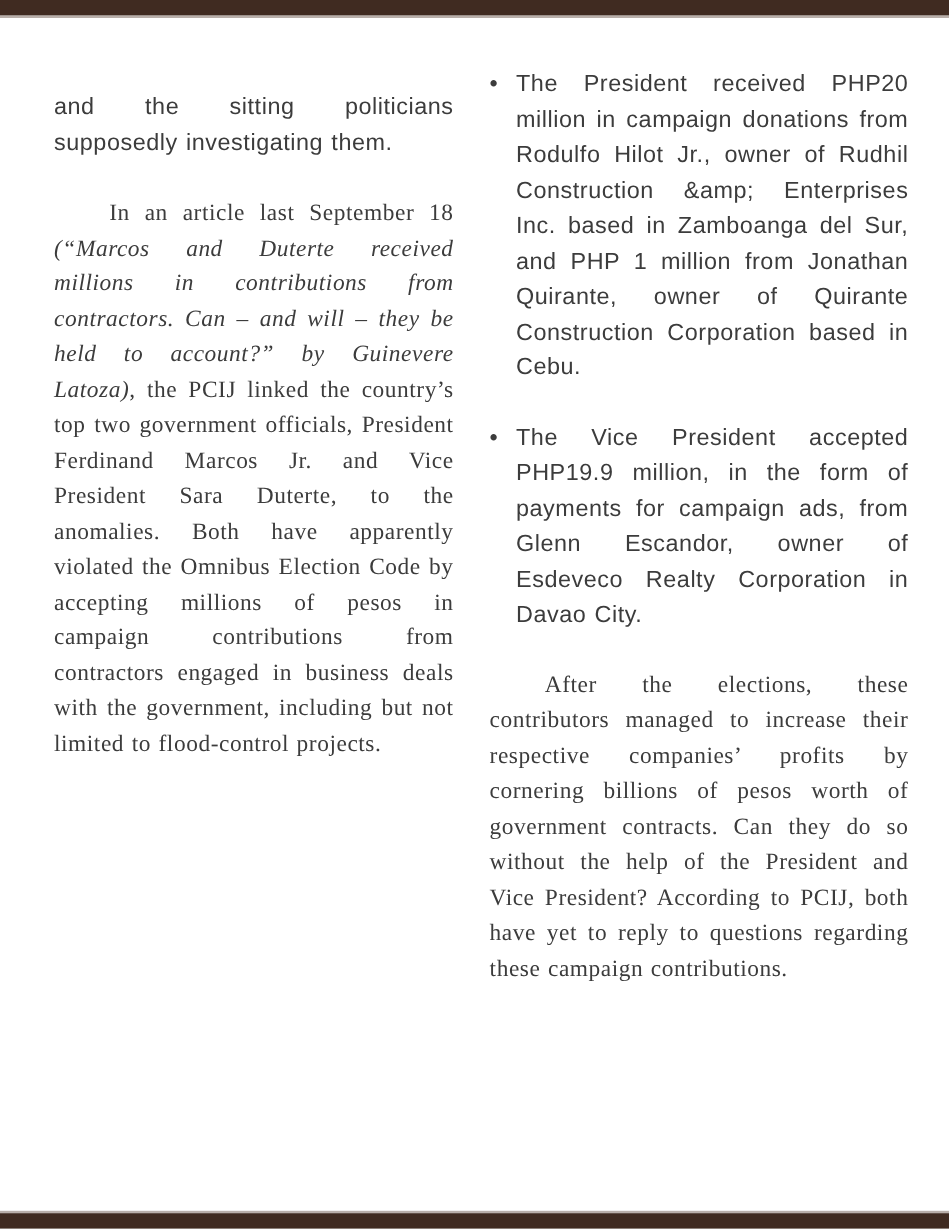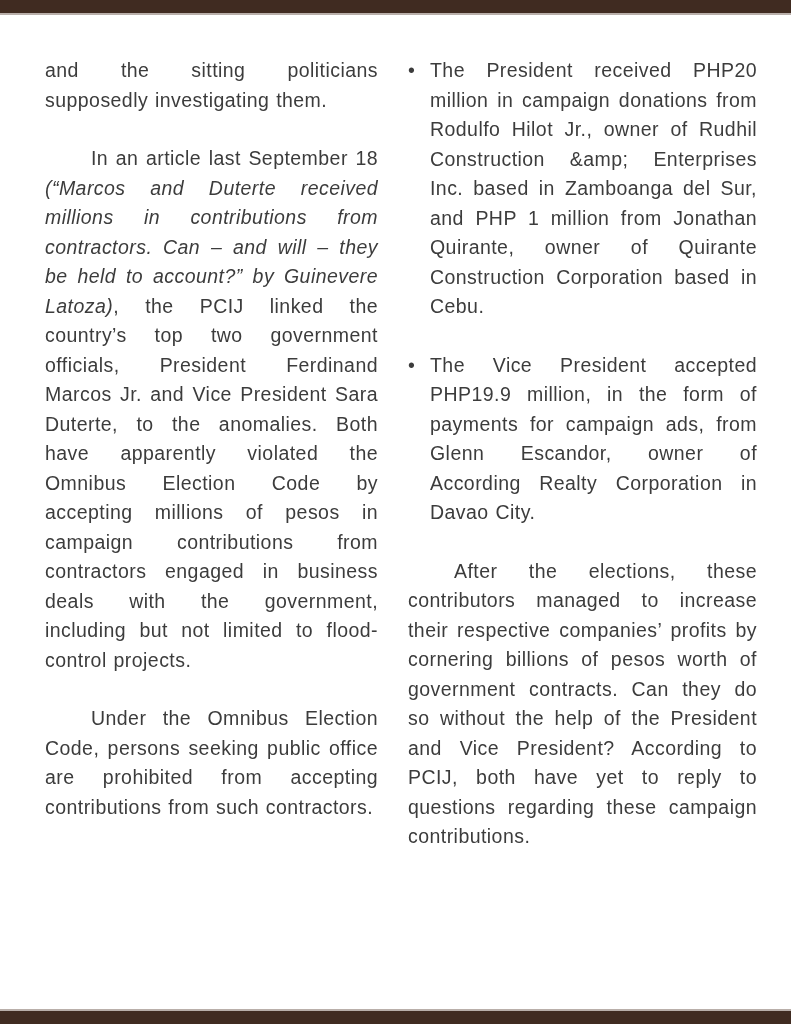--- a/index.html
+++ b/index.html
@@ -42,28 +42,29 @@
     display: flex;
     gap: 30px;
   }
   .column {
     font-size: 19.5px;
     line-height: 29.5px;
     letter-spacing: 0.45px;
     word-spacing: 1px;
     text-align: justify;
   }
-  .column.left  { width: 333px; }
+  .column.left  { width: 333px; margin-top: 19px; }
   .column.right { width: 349px; }
 
   .para {
     margin: 0 0 29px 0;
   }
   .para.indent {
     text-indent: 46px;
+    font-family: Liberation Serif, serif;
   }
   .para:last-child { margin-bottom: 0; }
   .italic { font-style: italic; }
 
   .bullet-item {
     position: relative;
     padding-left: 22px;
     margin: 0 0 29px 0;
   }
   .bullet-marker {
@@ -79,33 +80,32 @@
 <div class="page-bar top"></div>
 <div class="page-divider top"></div>
 
 <div class="article-content">
 
   <div class="column left">
     <p class="para">and the sitting politicians supposedly investigating them.</p>
 
     <p class="para indent"><span>In an article last September 18 </span><span class="italic">(“Marcos and Duterte received millions in contributions from contractors. Can – and will – they be held to account?” by Guinevere Latoza)</span><span>, the PCIJ linked the country’s top two government officials, President Ferdinand Marcos Jr. and Vice President Sara Duterte, to the anomalies. Both have apparently violated the Omnibus Election Code by accepting millions of pesos in campaign contributions from contractors engaged in business deals with the government, including but not limited to flood-control projects.</span></p>
 
-    <p class="para indent">Under the Omnibus Election Code, persons seeking public office are prohibited from accepting contributions from such contractors.</p>
 
   </div>
 
   <div class="column right">
     <div class="bullet-item">
       <span class="bullet-marker">•</span>
       <span>The President received PHP20 million in campaign donations from Rodulfo Hilot Jr., owner of Rudhil Construction &amp;amp; Enterprises Inc. based in Zamboanga del Sur, and PHP 1 million from Jonathan Quirante, owner of Quirante Construction Corporation based in Cebu.</span>
     </div>
 
     <div class="bullet-item">
       <span class="bullet-marker">•</span>
-      <span>The Vice President accepted PHP19.9 million, in the form of payments for campaign ads, from Glenn Escandor, owner of According Realty Corporation in Davao City.</span>
+      <span>The Vice President accepted PHP19.9 million, in the form of payments for campaign ads, from Glenn Escandor, owner of Esdeveco Realty Corporation in Davao City.</span>
     </div>
 
     <p class="para indent">After the elections, these contributors managed to increase their respective companies’ profits by cornering billions of pesos worth of government contracts. Can they do so without the help of the President and Vice President? According to PCIJ, both have yet to reply to questions regarding these campaign contributions.</p>
   </div>
 
 </div>
 
 <div class="page-divider bottom"></div>
 <div class="page-bar bottom"></div>
 

